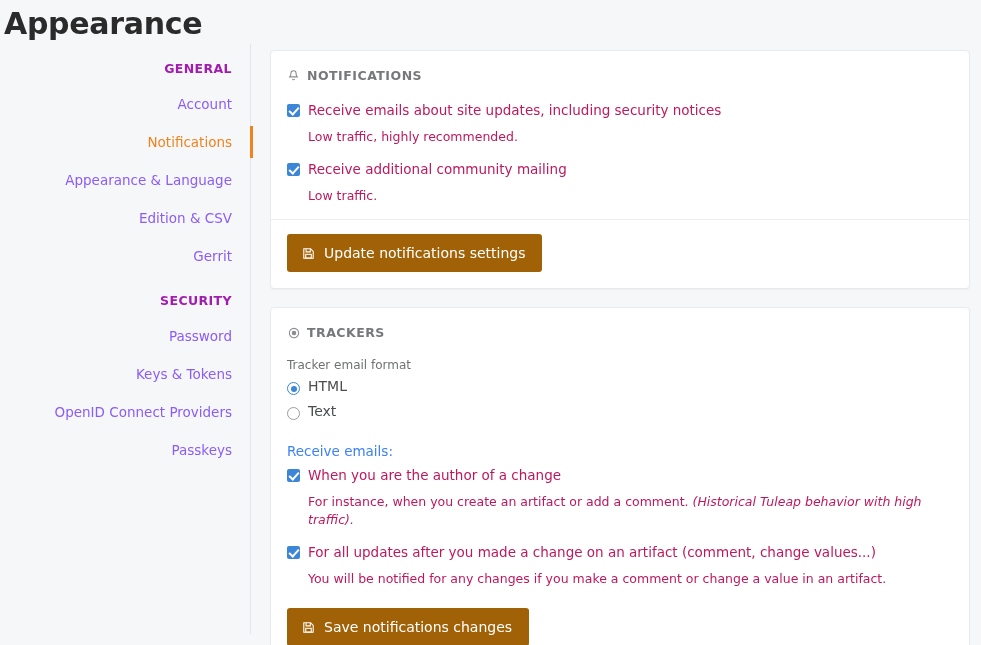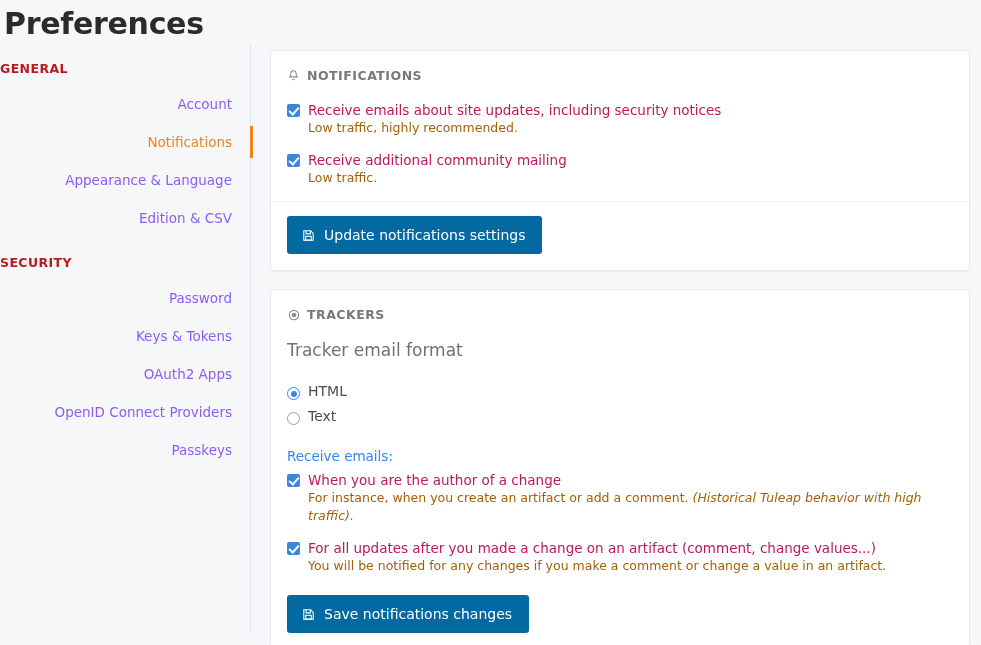--- a/index.html
+++ b/index.html
@@ -37,24 +37,25 @@
   
   .sidebar {
     width: 251px;
     flex: 0 0 251px;
     border-right: 1px solid #e3e5e9;
     padding-top: 8px;
     position: relative;
     min-height: 590px;
   }
   .side-section-title {
+    text-align: right;
     padding: 9px 18px 9px 0;
     font-size: 12.5px;
     font-weight: bold;
-    color: #b91c1c;
+    color: #a21caf;
     letter-spacing: 0.4px;
   }
   .side-item {
     position: relative;
     text-align: right;
     padding: 9px 18px 9px 0;
     font-size: 13.5px;
     color: #8b5cf6;
     line-height: 20px;
     cursor: pointer;
@@ -147,33 +148,33 @@
 
   .opt-texts { flex: 1 1 auto; }
   .opt-label {
     font-size: 13.5px;
     color: #be185d;
     line-height: 18px;
     cursor: pointer;
   }
   .opt-hint {
     font-size: 12.5px;
-    color: #a16207;
+    color: #be185d;
     line-height: 18px;
-    margin-top: 0;
+    margin-top: 9px;
   }
   .opt-hint .em {
     font-style: italic;
   }
 
   
   .field-label {
-    font-size: 17px;
+    font-size: 12px;
     color: #6f7173;
-    margin-bottom: 22px;
+    margin-bottom: 5px;
   }
   .radio-row {
     display: flex;
     align-items: flex-end;
     margin-bottom: 7px;
   }
   .radio-row:last-child { margin-bottom: 0; }
   .rbox {
     flex: 0 0 auto;
     width: 13px;
@@ -211,21 +212,21 @@
     font-size: 13.5px;
     color: #3b82f6;
     margin-bottom: 7px;
   }
 
   
   .btn-primary {
     display: inline-flex;
     align-items: center;
     gap: 9px;
-    background: #0369a1;
+    background: #a16207;
     border: none;
     border-radius: 3px;
     color: #ffffff;
     font-family: inherit;
     font-size: 14px;
     padding: 10px 17px 10px 15px;
     cursor: pointer;
     line-height: 18px;
     text-align: center;
   }
@@ -233,51 +234,51 @@
     display: inline-flex;
     width: 13px;
     height: 13px;
     color: #fff;
   }
   .btn-primary .btn-icon svg { display: block; }
 </style>
 </head>
 <body>
 
-<h1 class="page-title">Preferences</h1>
+<h1 class="page-title">Appearance</h1>
 
 <div class="layout">
 
   <nav class="sidebar">
 
     <div class="side-section-title">GENERAL</div>
 
     <div class="side-item">
       <span>Account</span>
     </div>
     <div class="side-item is-active">
       <span>Notifications</span>
     </div>
     <div class="side-item">
       <span>Appearance &amp; Language</span>
     </div>
     <div class="side-item">
       <span>Edition &amp; CSV</span>
     </div>
+    <div class="side-item">
+      <span>Gerrit</span>
+    </div>
 
     <div class="side-section-title" style="padding-top:18px;">SECURITY</div>
 
     <div class="side-item">
       <span>Password</span>
     </div>
     <div class="side-item">
       <span>Keys &amp; Tokens</span>
-    </div>
-    <div class="side-item">
-      <span>OAuth2 Apps</span>
     </div>
     <div class="side-item">
       <span>OpenID Connect Providers</span>
     </div>
     <div class="side-item">
       <span>Passkeys</span>
     </div>
   </nav>
 
   <main class="content">

